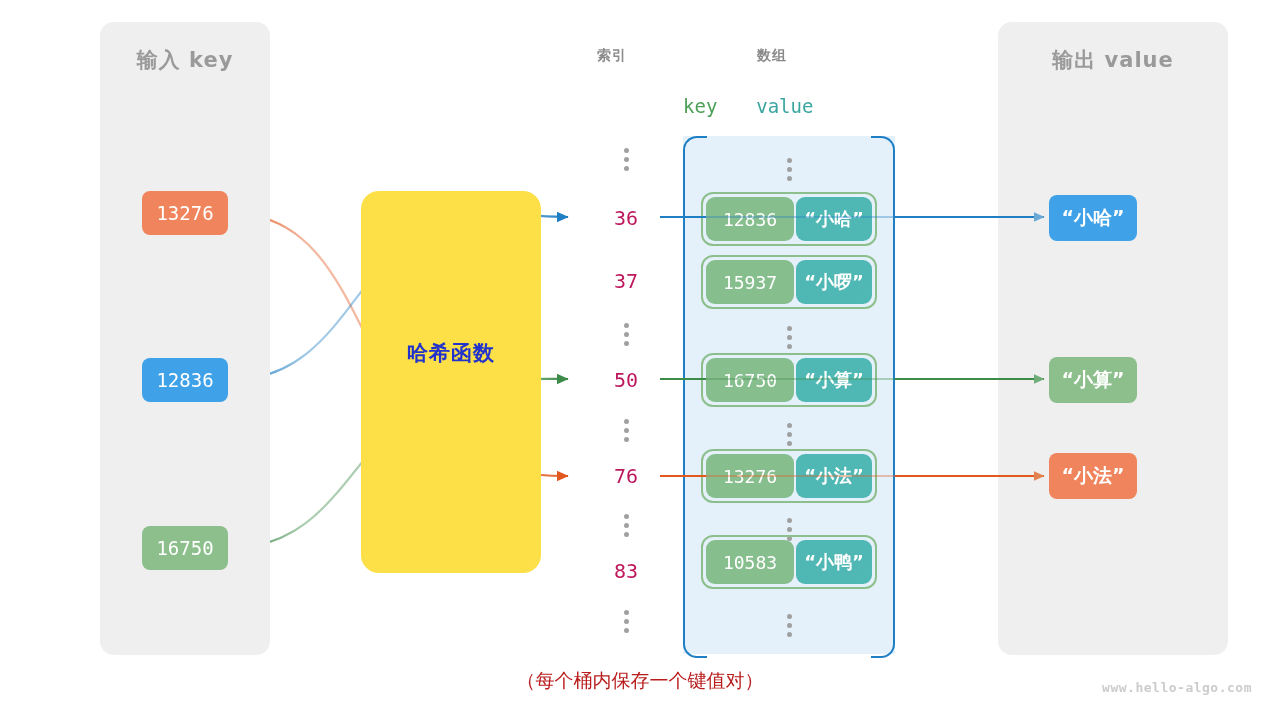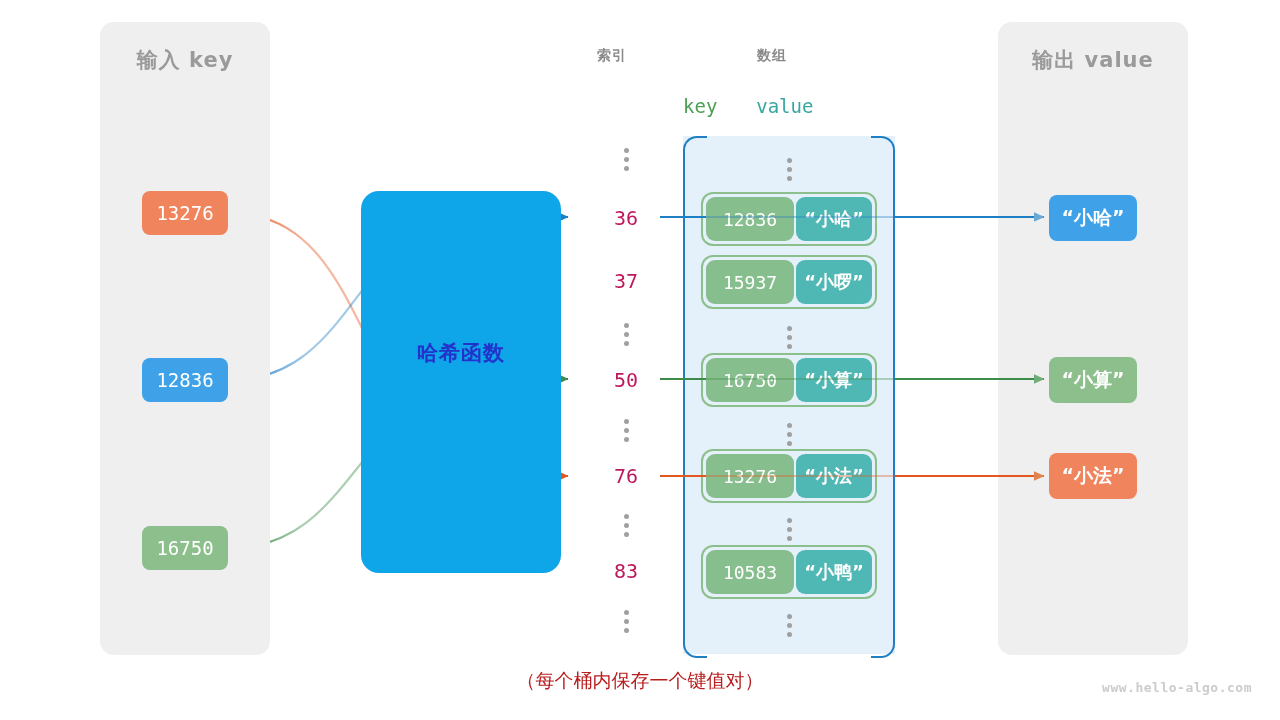--- a/index.html
+++ b/index.html
@@ -14,21 +14,21 @@
   }
   #stage { position: absolute; inset: 0; }
 
   
   .panel {
     position: absolute;
     background: #efefef;
     border-radius: 14px;
   }
   #panel-input  { left: 100px; top: 22px; width: 170px; height: 633px; }
-  #panel-output { left: 998px; top: 22px; width: 190px; height: 633px; }
+  #panel-output { left: 998px; top: 22px; width: 230px; height: 633px; }
   .panel-title {
     position: absolute;
     top: 24px; left: 0; right: 0;
     text-align: center;
     font-size: 21px;
     font-weight: bold;
     color: #9a9a9a;
     letter-spacing: 1px;
     white-space: nowrap;
   }
@@ -46,22 +46,22 @@
     white-space: nowrap;
   }
   .chip.cjk { font-family: "DejaVu Sans", "Liberation Sans", sans-serif; font-weight: bold; font-size: 19px; }
   .chip-orange { background: #f0845c; }
   .chip-blue   { background: #3fa2e8; }
   .chip-green  { background: #8cbf8c; }
 
   
   #hash-box {
     position: absolute;
-    left: 361px; top: 191px; width: 200px; height: 382px;
-    background: #0ea5e9;
+    left: 361px; top: 191px; width: 180px; height: 382px;
+    background: #fde047;
     border-radius: 18px;
   }
   .hash-label {
     position: absolute;
     left: 0; right: 0; text-align: center;
     color: #2233cc;
     font-weight: bold;
     white-space: nowrap;
   }
   #hash-title { top: 148px; font-size: 21px; letter-spacing: 1px; }
@@ -307,21 +307,21 @@
       <div class="cell cell-key">13276</div>
       <div class="cell cell-val">“小法”</div>
     </div>
 
     <div class="bucket-dots" style="top:382px">
         <i></i>
         <i></i>
         <i></i>
       </div>
 
-    <div class="bucket" style="top:409px">
+    <div class="bucket" style="top:399px">
       <div class="cell cell-key">10583</div>
       <div class="cell cell-val">“小鸭”</div>
     </div>
 
     <div class="bucket-dots" style="top:478px">
         <i></i>
         <i></i>
         <i></i>
       </div>
   </div>

